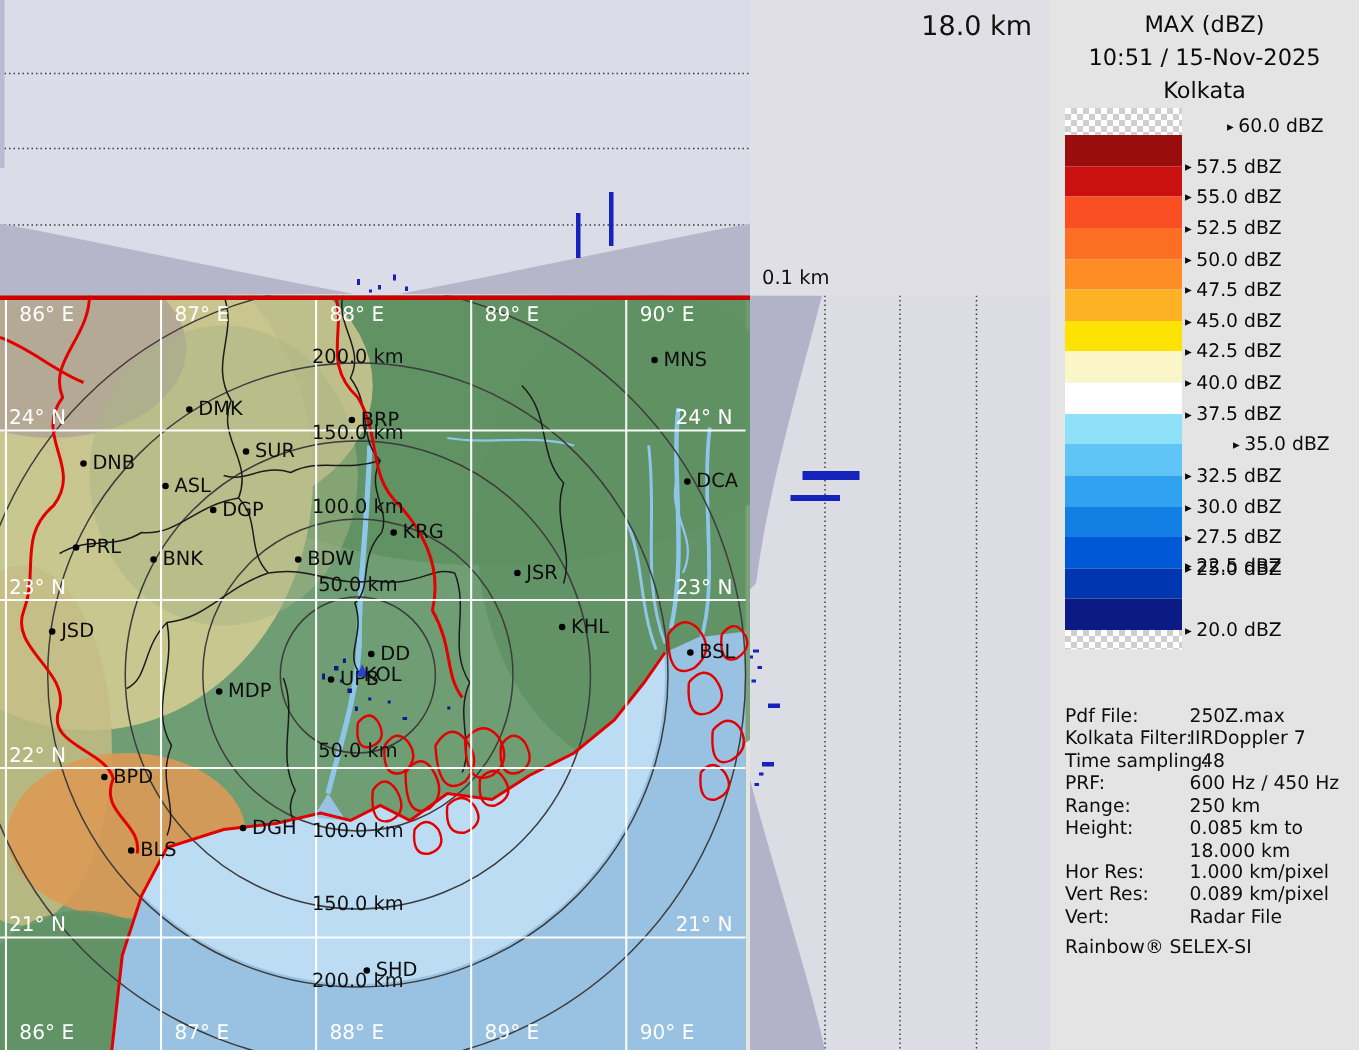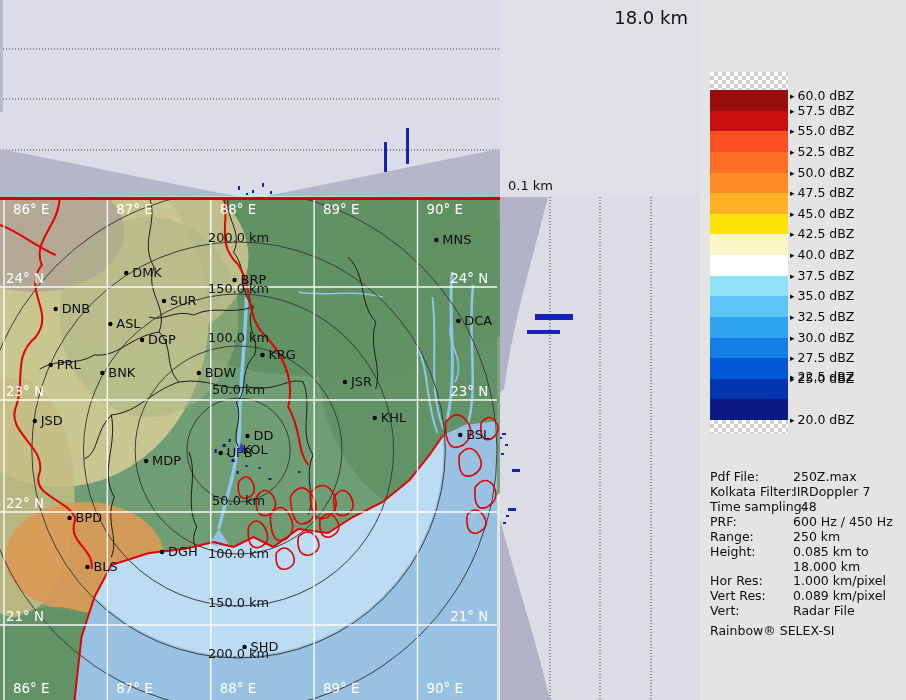--- a/index.html
+++ b/index.html
@@ -276,50 +276,55 @@
           <rect x="1" y="256" width="3" height="2"></rect>
             <rect x="3" y="325" width="3" height="2"></rect>
           <rect x="0" y="240" width="2" height="2"></rect>
             <rect x="6" y="318" width="3" height="2"></rect>
         </g>
       </svg>
     </div>
   </div>
 
   <div class="legend-col">
+    <div class="legend-header">
+      <div>MAX (dBZ)</div>
+      <div>10:51 / 15-Nov-2025</div>
+      <div>Kolkata</div>
+    </div>
     <div class="legend-scale" id="legend-scale">
         <div class="swatch checker" style="top: 72px; height: 18px;"></div>
         <div class="swatch" style="top: 90px; height: 20.625px; background: rgb(154, 13, 13);"></div>
         <div class="swatch" style="top: 110.625px; height: 20.625px; background: rgb(203, 16, 16);"></div>
         <div class="swatch" style="top: 131.25px; height: 20.625px; background: rgb(250, 79, 34);"></div>
         <div class="swatch" style="top: 151.875px; height: 20.625px; background: rgb(252, 110, 35);"></div>
         <div class="swatch" style="top: 172.5px; height: 20.625px; background: rgb(252, 140, 35);"></div>
         <div class="swatch" style="top: 193.125px; height: 20.625px; background: rgb(253, 178, 37);"></div>
         <div class="swatch" style="top: 213.75px; height: 20.625px; background: rgb(252, 227, 3);"></div>
         <div class="swatch" style="top: 234.375px; height: 20.625px; background: rgb(250, 246, 200);"></div>
         <div class="swatch" style="top: 255px; height: 20.625px; background: rgb(255, 255, 255);"></div>
         <div class="swatch" style="top: 275.625px; height: 20.625px; background: rgb(143, 225, 250);"></div>
         <div class="swatch" style="top: 296.25px; height: 20.625px; background: rgb(95, 196, 246);"></div>
         <div class="swatch" style="top: 316.875px; height: 20.625px; background: rgb(47, 163, 240);"></div>
         <div class="swatch" style="top: 337.5px; height: 20.625px; background: rgb(17, 127, 227);"></div>
         <div class="swatch" style="top: 358.125px; height: 20.625px; background: rgb(0, 88, 214);"></div>
         <div class="swatch" style="top: 378.75px; height: 20.625px; background: rgb(0, 55, 176);"></div>
         <div class="swatch" style="top: 399.375px; height: 20.625px; background: rgb(12, 26, 134);"></div>
         <div class="swatch checker" style="top: 420px; height: 13px;"></div>
-        <div class="tick" style="top: 88px;"><span class="arrow">▸</span>60.0 dBZ</div>
+        <div class="tick" style="top: 76px; margin-left: 28px;"><span class="arrow">▸</span>60.0 dBZ</div>
         <div class="tick" style="top: 102.625px;"><span class="arrow">▸</span>57.5 dBZ</div>
         <div class="tick" style="top: 123.25px;"><span class="arrow">▸</span>55.0 dBZ</div>
         <div class="tick" style="top: 143.875px;"><span class="arrow">▸</span>52.5 dBZ</div>
         <div class="tick" style="top: 164.5px;"><span class="arrow">▸</span>50.0 dBZ</div>
         <div class="tick" style="top: 185.125px;"><span class="arrow">▸</span>47.5 dBZ</div>
         <div class="tick" style="top: 205.75px;"><span class="arrow">▸</span>45.0 dBZ</div>
         <div class="tick" style="top: 226.375px;"><span class="arrow">▸</span>42.5 dBZ</div>
         <div class="tick" style="top: 247px;"><span class="arrow">▸</span>40.0 dBZ</div>
         <div class="tick" style="top: 267.625px;"><span class="arrow">▸</span>37.5 dBZ</div>
-        <div class="tick" style="top: 288.25px;"><span class="arrow">▸</span>35.0 dBZ</div>
+        <div class="tick" style="top: 288.25px; margin-left: 32px;"><span class="arrow">▸</span>35.0 dBZ</div>
         <div class="tick" style="top: 308.875px;"><span class="arrow">▸</span>32.5 dBZ</div>
         <div class="tick" style="top: 329.5px;"><span class="arrow">▸</span>30.0 dBZ</div>
         <div class="tick" style="top: 350.125px;"><span class="arrow">▸</span>27.5 dBZ</div>
         <div class="tick" style="top: 370.75px;"><span class="arrow">▸</span>25.0 dBZ</div>
         <div class="tick" style="top: 369px;"><span class="arrow">▸</span>22.5 dBZ</div>
         <div class="tick" style="top: 412px;"><span class="arrow">▸</span>20.0 dBZ</div>
       </div>
     <div class="meta" id="meta">
         <div class="meta-row" style="top: 469px;">
           <span class="meta-label">Pdf File:</span>

